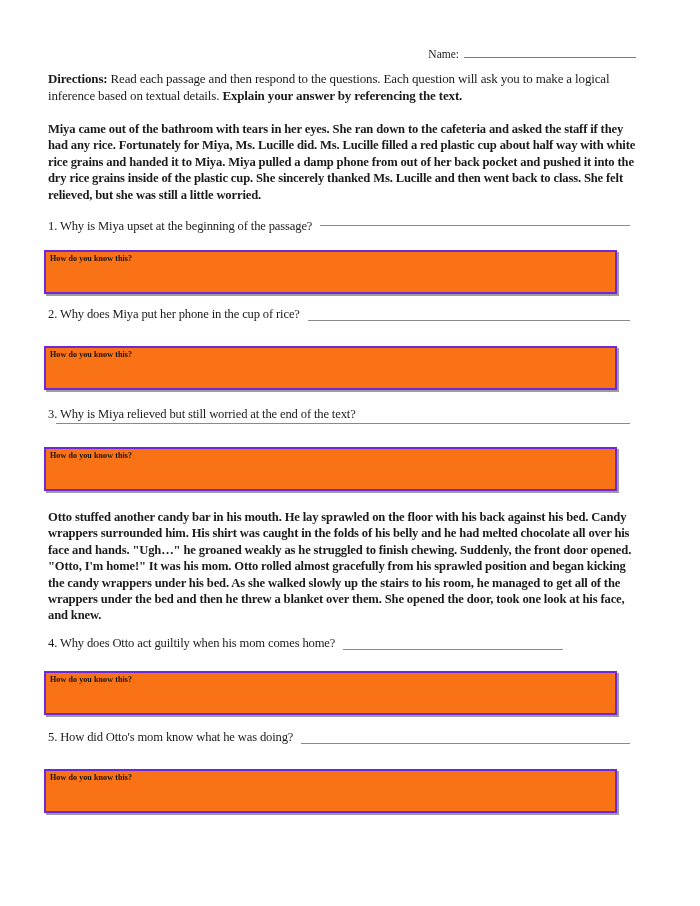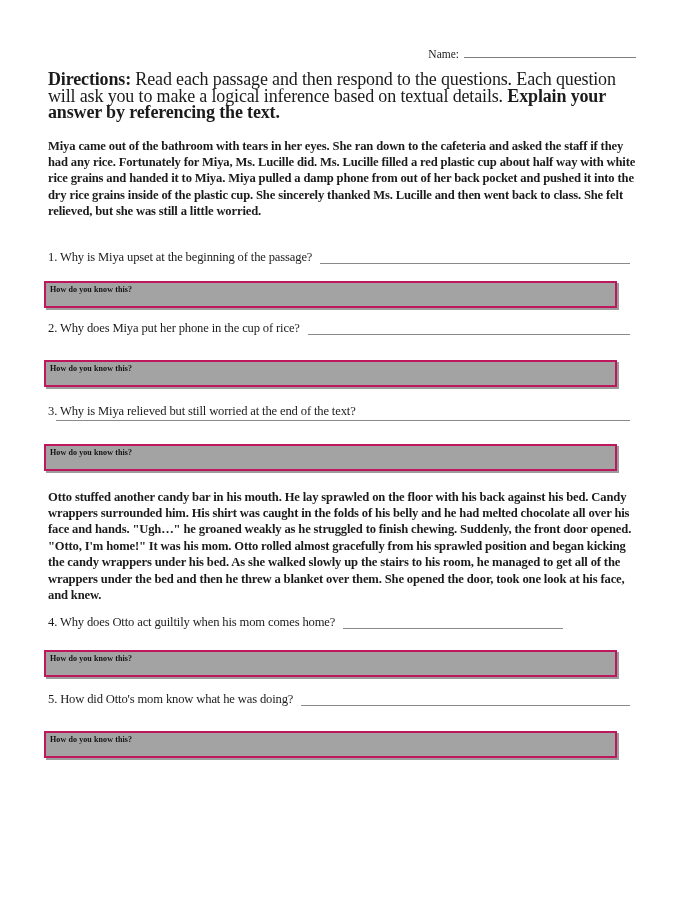--- a/index.html
+++ b/index.html
@@ -16,49 +16,49 @@
   }
   
   .name-row { display: flex; justify-content: flex-end; align-items: flex-end; font-size: 11.5px; }
   .name-line {
     width: 172px; margin-left: 5px; margin-bottom: 2px;
     border-bottom: 1.2px solid #7d7d7d; height: 12px;
   }
   h1.title { margin-top: 3px; font-size: 17px; font-weight: bold; letter-spacing: 0.1px; line-height: 21px; }
 
   
-  .directions { margin-top: 11px; font-size: 18px; line-height: 16.5px; letter-spacing: -0.15px; }
+  .directions { margin-top: 11px; font-size: 13px; line-height: 16.5px; letter-spacing: -0.15px; }
   .passage   { font-size: 12.6px; line-height: 16.4px; letter-spacing: -0.15px; }
   .passage-1 { margin-top: 17px; font-weight: bold; }
   .passage-2 { margin-top: 18px; font-weight: bold; }
   b.inline-bold { font-weight: bold; }
 
   
   .qline { display: flex; font-size: 12.6px; line-height: 17px; letter-spacing: -0.15px; }
   .qtext { white-space: nowrap; }
   .ufill {
     flex: 1 1 auto; margin-left: 8px; margin-right: 6px; margin-bottom: 2px;
     border-bottom: 1.4px solid #8a8a8a;
   }
   .ufixed {
     width: 220px; margin-left: 8px; margin-bottom: 2px;
     border-bottom: 1.4px solid #8a8a8a;
   }
-  .q1 { margin-top: 29px; }
+  .q1 { margin-top: 15px; align-items: center; }
   .q2 { margin-top: 12px; }
   .q3 { margin-top: 16px; flex-direction: column; }
   .q4 { margin-top: 11px; }
   .q5 { margin-top: 14px; }
 
   
   .abox {
-    width: 573px; margin-left: -4px; height: 27px;
-    border: 2px solid #be185d;
+    width: 573px; margin-left: -4px; height: 44px;
+    border: 2px solid #6d28d9;
     box-shadow: 2px 2px 0 #9c9c9c;
-    background: #a3a3a3;
+    background: #f97316;
   }
   .abox .box-label {
     display: block; padding: 2px 4px 0 4px;
     font-size: 8px; font-weight: 600; letter-spacing: 0.1px; color: #111;
   }
   .b1 { margin-top: 15px; }
   .b2 { margin-top: 23px; }
   .b3 { margin-top: 21px; }
   .b4 { margin-top: 19px; }
   .b5 { margin-top: 23px; }

